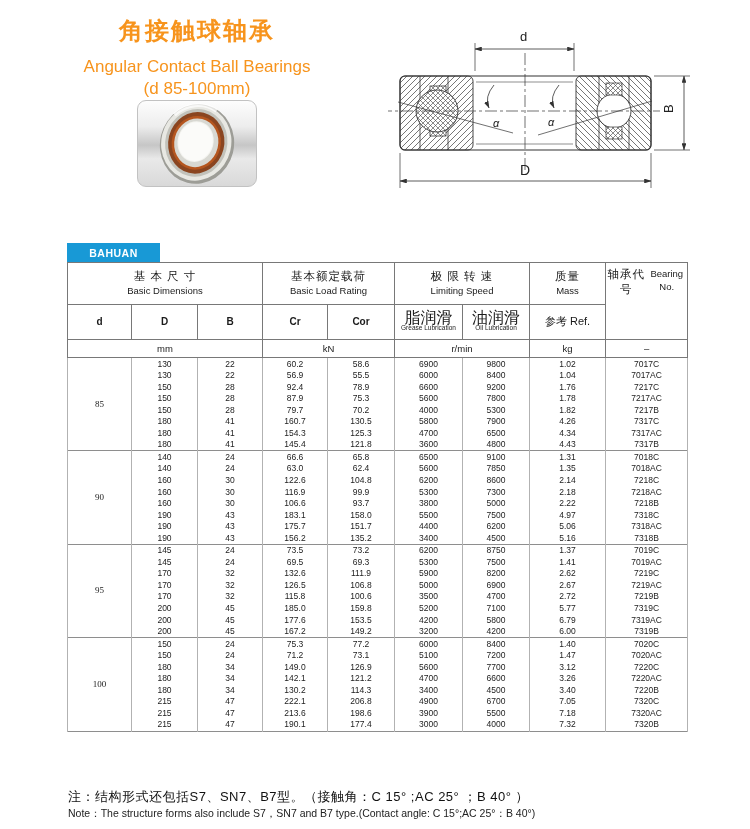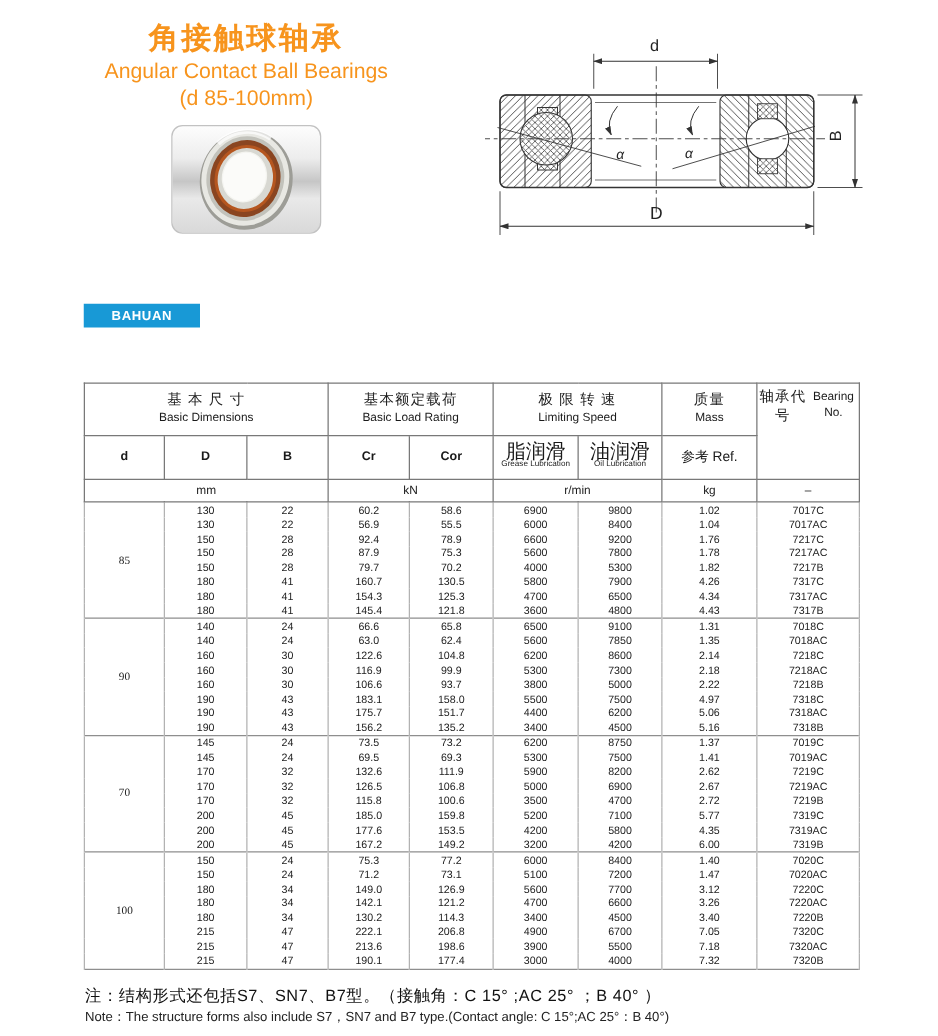--- a/index.html
+++ b/index.html
@@ -2,40 +2,40 @@
 <html><head>
 <meta charset="utf-8">
 <style>
   html,body{margin:0;padding:0;background:#fff;}
   .page{position:relative;width:750px;height:829px;background:#ffffff;overflow:hidden;
         font-family:"Liberation Sans","DejaVu Sans",sans-serif;color:#1c1c1c;}
 
   
   .title-block{position:absolute;left:47px;top:18px;width:300px;text-align:center;color:#F7941D;}
   .title-cn{font-size:24px;font-weight:bold;letter-spacing:2px;line-height:26px;}
-  .title-en{font-size:17px;line-height:22px;margin-top:2px;}
+  .title-en{font-size:17px;line-height:22px;margin-top:12px;}
   .title-range{font-size:17px;line-height:22px;}
 
   
   .photo{position:absolute;left:137px;top:100px;width:118px;height:85px;border:1px solid #c2c2c2;
          border-radius:9px;overflow:hidden;
          background:linear-gradient(180deg,#fdfdfd 0%,#ededed 30%,#c6c6c6 52%,#e9e9e9 68%,#d9d9d9 100%);}
   .photo svg{display:block;}
 
   
   .diagram{position:absolute;left:388px;top:23px;}
 
   
   .brand-tab{position:absolute;left:67px;top:243px;width:93px;height:19px;
              display:flex;align-items:center;justify-content:center;
              color:#fff;font-size:10.5px;font-weight:bold;letter-spacing:.5px;}
 
   
   table.spec{position:absolute;left:67px;top:262px;width:621px;border-collapse:collapse;
-             table-layout:fixed;border:1.4px solid #8e8e8e;margin-top:44px;}
+             table-layout:fixed;border:1.4px solid #8e8e8e;}
   table.spec td{padding:0;text-align:center;vertical-align:middle;}
   thead td{border:1px solid #787878;color:#1a1a1a;}
   .h-cn{font-size:11.5px;letter-spacing:1px;line-height:15px;}
   .h-en{font-size:9.5px;letter-spacing:0;line-height:13px;}
   .h-sym{font-size:10px;font-weight:bold;}
   .h-lub-cn{font-size:16px;line-height:12px;}
   .h-lub-en{font-size:6.5px;line-height:8px;}
   .h-ref{font-size:11px;}
   .bearing-head{height:76px;}
   .bearing-head .inner{display:flex;justify-content:space-around;height:68px;}
@@ -365,21 +365,21 @@
           <td>190</td>
           <td>43</td>
           <td>156.2</td>
           <td>135.2</td>
           <td>3400</td>
           <td>4500</td>
           <td>5.16</td>
           <td>7318B</td>
         </tr>
         <tr class="group-start">
-          <td rowspan="8" class="dlabel">70</td>
+          <td rowspan="8" class="dlabel">95</td>
           <td>145</td>
           <td>24</td>
           <td>73.5</td>
           <td>73.2</td>
           <td>6200</td>
           <td>8750</td>
           <td>1.37</td>
           <td>7019C</td>
         </tr>
         <tr>
@@ -432,21 +432,21 @@
           <td>5.77</td>
           <td>7319C</td>
         </tr>
         <tr>
           <td>200</td>
           <td>45</td>
           <td>177.6</td>
           <td>153.5</td>
           <td>4200</td>
           <td>5800</td>
-          <td>4.35</td>
+          <td>6.79</td>
           <td>7319AC</td>
         </tr>
         <tr>
           <td>200</td>
           <td>45</td>
           <td>167.2</td>
           <td>149.2</td>
           <td>3200</td>
           <td>4200</td>
           <td>6.00</td>

